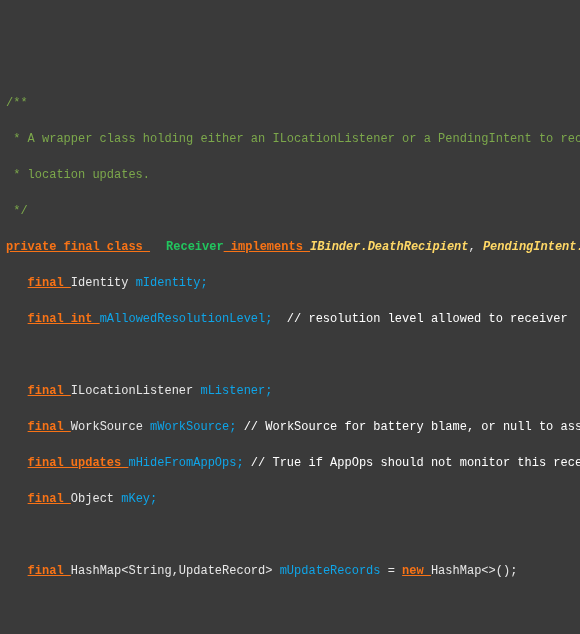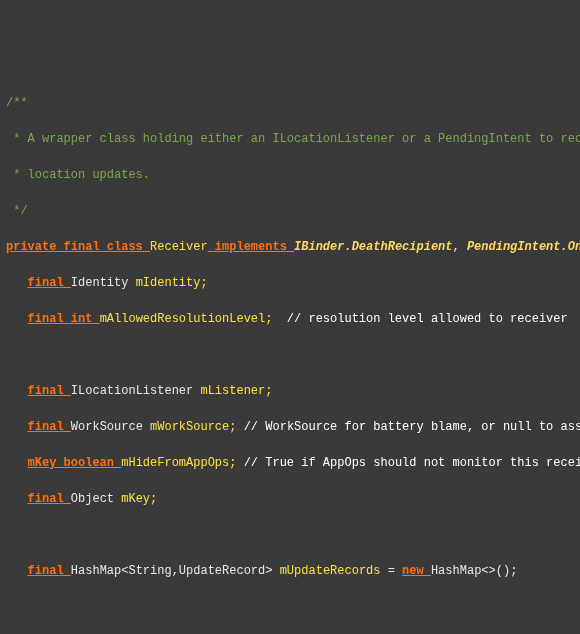--- a/index.html
+++ b/index.html
@@ -12,43 +12,43 @@
       width: 580px;
       height: 634px;
       overflow: hidden;
       padding: 4px 0 0 6px;
       white-space: pre;
     }
     .line { display: block; }
     .c { color: #ffffff; } 
     .c-doc { color: #7ca84b; } 
     .kw { color: #f97316; font-weight: bold; text-decoration: underline; } 
-    .cls { color: #fde047; font-weight: normal; } 
+    .cls { color: #22c55e; font-weight: bold; margin-left: 16px; } 
     .impl { color: #ffd866; font-weight: bold; font-style: italic; } 
     .type { color: #e8e8e8; margin-top: 8px; } 
     .ident { color: #e8e8e8; }
-    .field { color: #fde047; }
+    .field { color: #0ea5e9; }
   </style>
 </head>
 <body>
 
 
 
 <div>
 <span class="line"><span class="c-doc">/**</span></span>
 <span class="line"><span class="c-doc"> * A wrapper class holding either an ILocationListener or a PendingIntent to receive</span></span>
 <span class="line"><span class="c-doc"> * location updates.</span></span>
 <span class="line"><span class="c-doc"> */</span></span>
 <span class="line"><span class="kw">private final class </span><span class="cls">Receiver</span><span class="kw"> implements </span><span class="impl">IBinder.DeathRecipient</span><span class="ident">, </span><span class="impl">PendingIntent.OnFinished</span></span>
 <span class="line">   <span class="kw">final </span><span class="type">Identity </span><span class="field">mIdentity;</span></span>
 <span class="line">   <span class="kw">final int </span><span class="field">mAllowedResolutionLevel;</span><span class="c">  // resolution level allowed to receiver</span></span>
 <span class="line"> </span>
 <span class="line">   <span class="kw">final </span><span class="type">ILocationListener </span><span class="field">mListener;</span></span>
 <span class="line">   <span class="kw">final </span><span class="type">WorkSource </span><span class="field">mWorkSource;</span><span class="c"> // WorkSource for battery blame, or null to assign to caller</span></span>
-<span class="line">   <span class="kw">mKey boolean </span><span class="field">mHideFromAppOps;</span><span class="c"> // True if AppOps should not monitor this receiver.</span></span>
+<span class="line">   <span class="kw">final updates </span><span class="field">mHideFromAppOps;</span><span class="c"> // True if AppOps should not monitor this receiver.</span></span>
 <span class="line">   <span class="kw">final </span><span class="type">Object </span><span class="field">mKey;</span></span>
 <span class="line"> </span>
 <span class="line">   <span class="kw">final </span><span class="type">HashMap&lt;String,UpdateRecord&gt; </span><span class="field">mUpdateRecords</span><span class="ident"> = </span><span class="kw">new </span><span class="ident">HashMap&lt;&gt;();</span></span>
 
 
 
 
 
 
 

